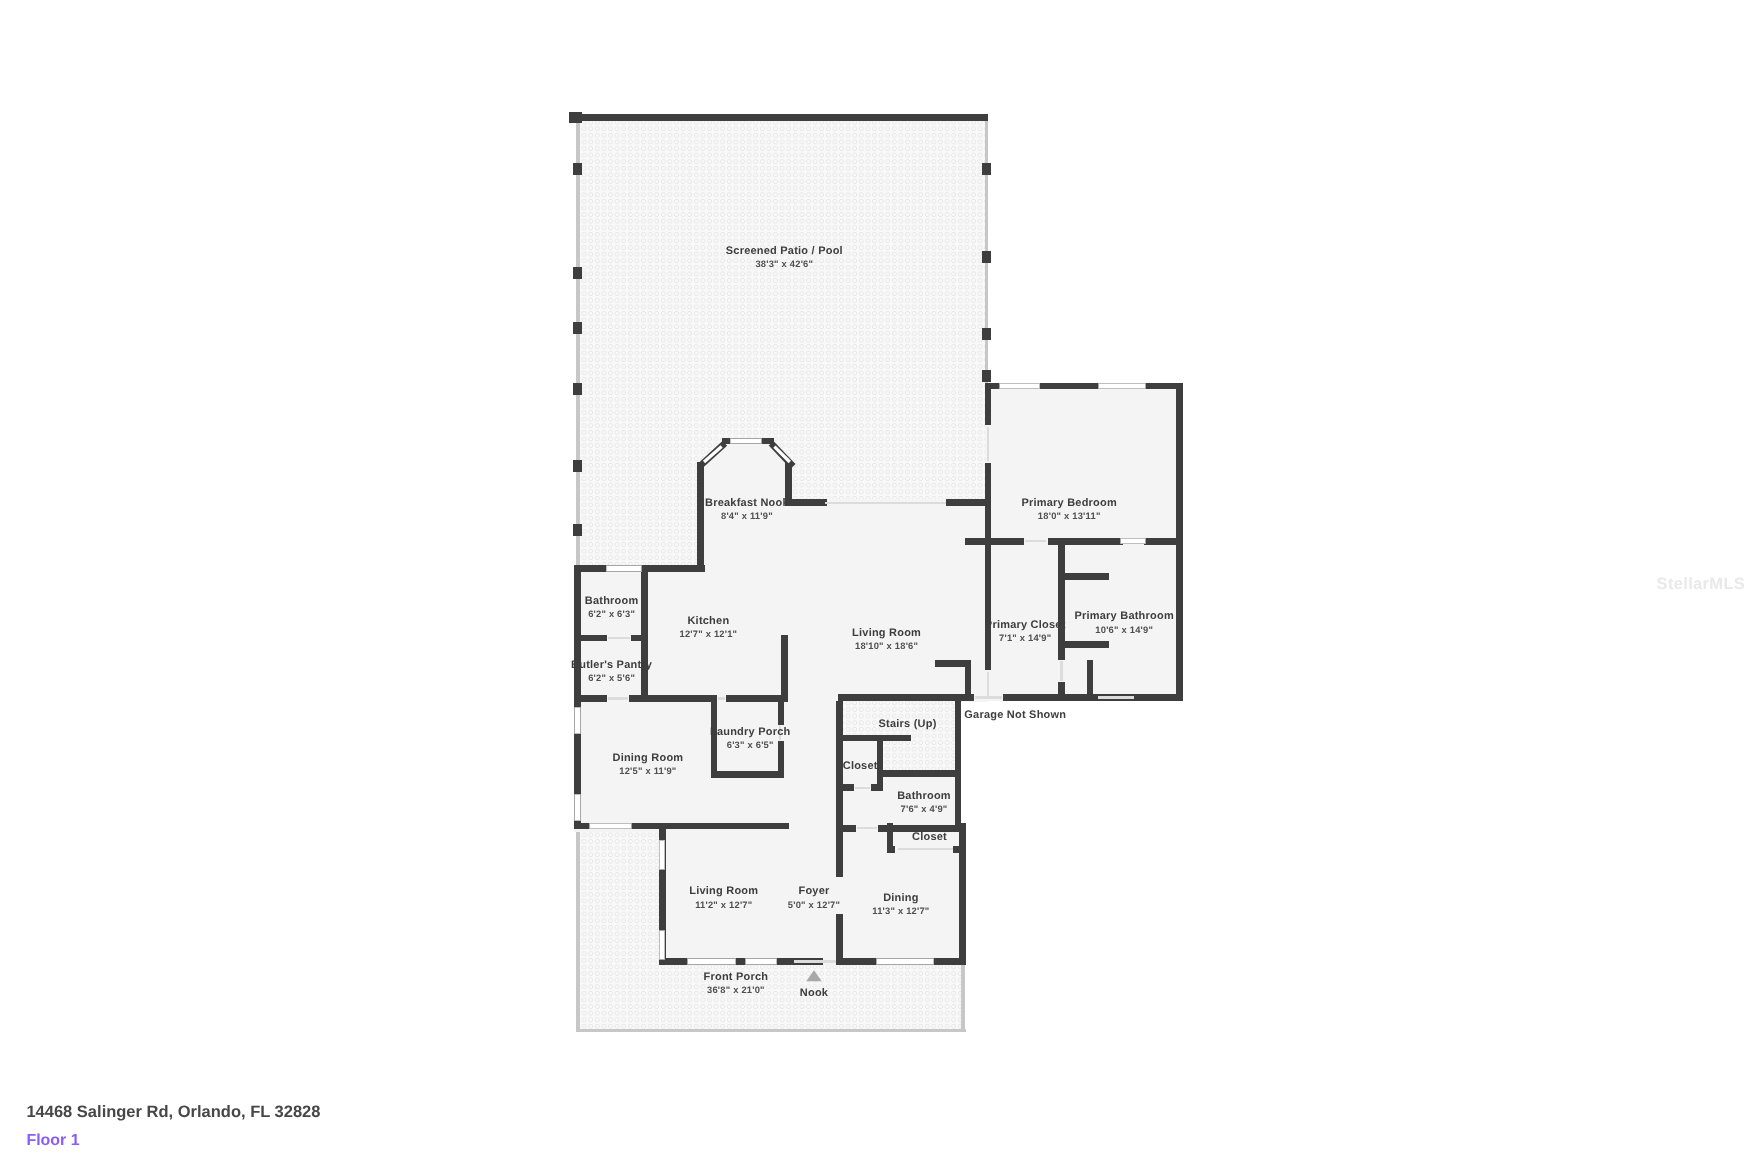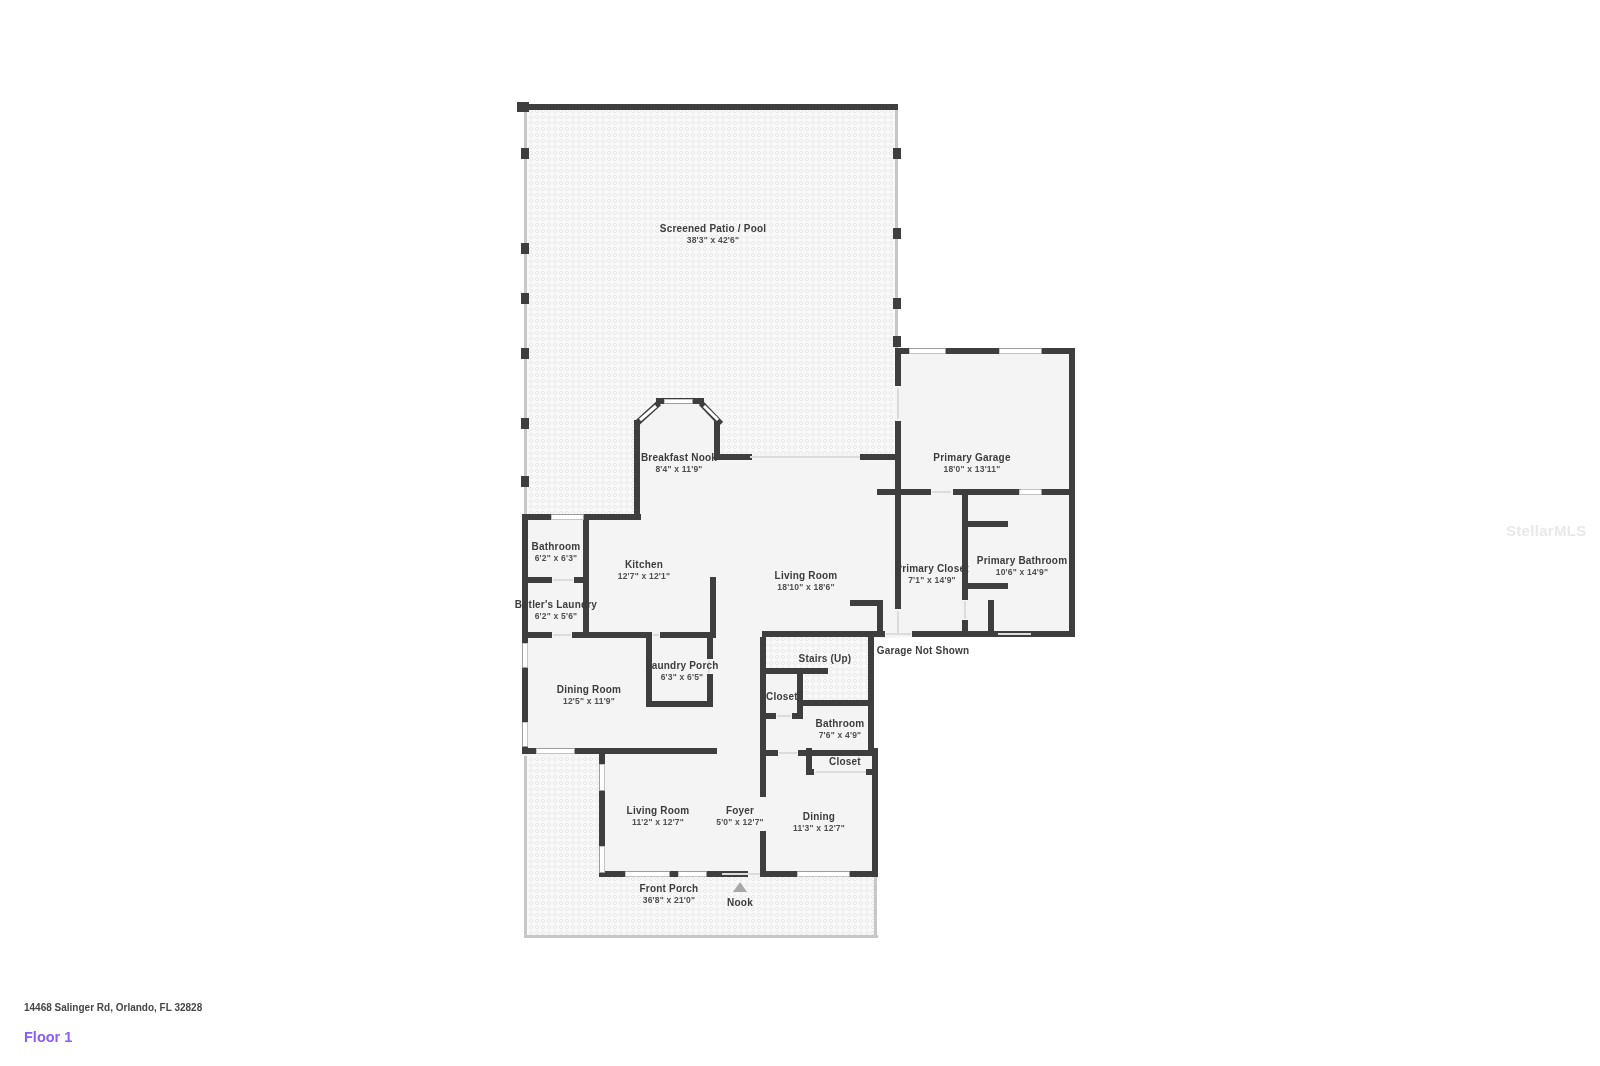--- a/index.html
+++ b/index.html
@@ -6,21 +6,21 @@
     font-family:"Liberation Sans", sans-serif;}
   #stage{position:relative;width:1600px;height:1066px;background:#ffffff;}
   #plan-svg{position:absolute;left:0;top:0;}
   .room-label{position:absolute;transform:translateX(-50%);text-align:center;white-space:nowrap;z-index:5;}
   .rn{font-size:10px;font-weight:bold;color:#3d3d3d;line-height:13px;letter-spacing:.2px;}
   .rd{font-size:8.5px;font-weight:bold;color:#4f4f4f;line-height:11px;letter-spacing:.2px;}
   .small .rn{font-size:10px;}
   .entry-arrow{position:absolute;left:740px;top:882px;transform:translateX(-50%);
     width:0;height:0;border-left:7px solid transparent;border-right:7px solid transparent;
     border-bottom:10px solid #a8a8a8;z-index:5;}
-  .footer-address{position:absolute;left:24px;top:1002px;font-size:10px;font-weight:bold;color:#474747;}
+  .footer-address{position:absolute;left:24px;top:1002px;font-size:15px;font-weight:bold;color:#474747;}
   .footer-floor{position:absolute;left:24px;top:1029px;font-size:14.5px;font-weight:bold;color:#8b5cf6;}
   .footer-disclaimer{position:absolute;left:786px;top:1035px;transform:translateX(-50%);
     font-size:11.5px;font-weight:bold;color:#585858;white-space:nowrap;}
   .watermark{position:absolute;left:1506px;top:522px;font-size:15px;font-weight:bold;
     color:#e9e9e9;letter-spacing:.3px;}
 </style>
 </head>
 <body>
 
 <div id="stage">
@@ -167,21 +167,21 @@
 
   <div class="room-label" style="left:713px;top:222px">
     <div class="rn">Screened Patio / Pool</div>
     <div class="rd">38'3" x 42'6"</div>
   </div>
   <div class="room-label" style="left:679px;top:451px">
     <div class="rn">Breakfast Nook</div>
     <div class="rd">8'4" x 11'9"</div>
   </div>
   <div class="room-label" style="left:972px;top:451px">
-    <div class="rn">Primary Garage</div>
+    <div class="rn">Primary Bedroom</div>
     <div class="rd">18'0" x 13'11"</div>
   </div>
   <div class="room-label" style="left:556px;top:540px">
     <div class="rn">Bathroom</div>
     <div class="rd">6'2" x 6'3"</div>
   </div>
   <div class="room-label" style="left:644px;top:558px">
     <div class="rn">Kitchen</div>
     <div class="rd">12'7" x 12'1"</div>
   </div>
@@ -191,21 +191,21 @@
   </div>
   <div class="room-label" style="left:932px;top:562px">
     <div class="rn">Primary Closet</div>
     <div class="rd">7'1" x 14'9"</div>
   </div>
   <div class="room-label" style="left:1022px;top:554px">
     <div class="rn">Primary Bathroom</div>
     <div class="rd">10'6" x 14'9"</div>
   </div>
   <div class="room-label" style="left:556px;top:598px">
-    <div class="rn">Butler's Laundry</div>
+    <div class="rn">Butler's Pantry</div>
     <div class="rd">6'2" x 5'6"</div>
   </div>
   <div class="room-label small" style="left:923px;top:644px">
     <div class="rn">Garage Not Shown</div>
   </div>
   <div class="room-label small" style="left:825px;top:652px">
     <div class="rn">Stairs (Up)</div>
   </div>
   <div class="room-label" style="left:682px;top:659px">
     <div class="rn">Laundry Porch</div>

